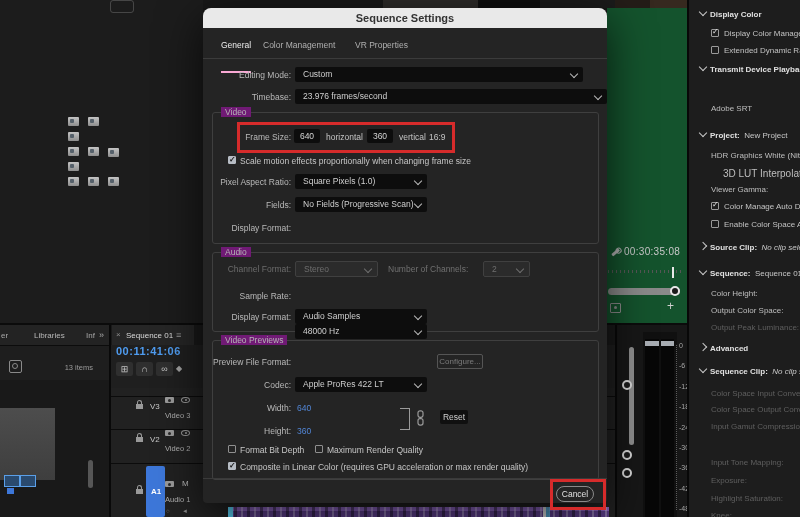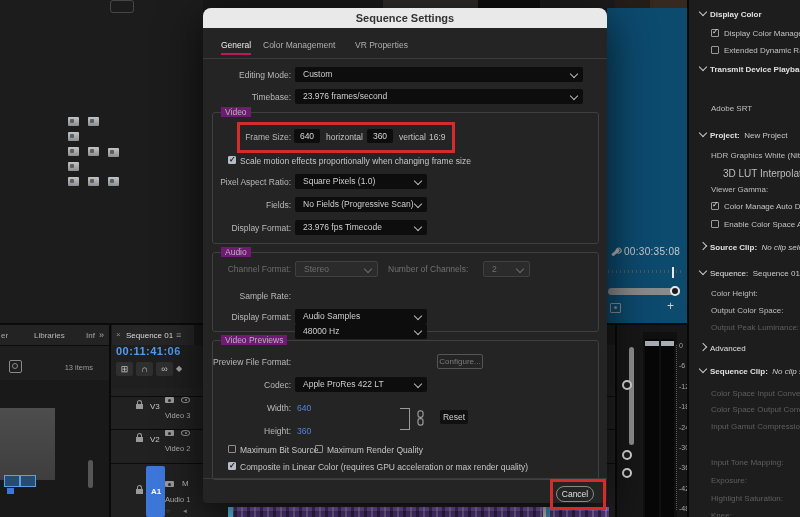--- a/index.html
+++ b/index.html
@@ -13,21 +13,21 @@
   .vdivider{position:absolute;width:2px;background:#090909;}
   .hdivider{position:absolute;height:2px;background:#0b0b0b;}
 
   
   #dialog{position:absolute;left:203px;top:8px;width:404px;height:495px;background:#242424;
           border-radius:8px 8px 4px 4px;box-shadow:0 12px 45px rgba(0,0,0,.7);z-index:10;}
   #dlg-titlebar{position:absolute;left:0;top:0;width:100%;height:20px;background:#e9e9e9;
           border-radius:8px 8px 0 0;text-align:center;line-height:20px;font-size:11px;
           font-weight:bold;color:#333;}
   .tab{position:absolute;font-size:8.5px;color:#b0b0b0;cursor:default;}
-  .tab.active{color:#ededed;border-bottom:2px solid #be185d;padding-bottom:3px;}
+  .tab.active{color:#ededed;border-bottom:2px solid #f9a8d4;padding-bottom:21px;}
   .lbl{position:absolute;font-size:8.5px;color:#b9b9b9;text-align:right;white-space:nowrap;width:88px;left:0;}
   .lbl.dis{color:#6b6b6b;}
   .ltext{position:absolute;font-size:8.5px;color:#c4c4c4;white-space:nowrap;}
   .dd{position:absolute;height:15px;background:#0d0d0d;border-radius:2px;color:#cfcfcf;
       font-size:8.5px;line-height:15px;padding-left:8px;box-sizing:border-box;}
   .dd .chev{position:absolute;right:6px;top:4px;width:5px;height:5px;
       border-left:1.5px solid #b9b9b9;border-bottom:1.5px solid #b9b9b9;transform:rotate(-45deg);}
   .dd.disabled{background:#2b2b2b;color:#6e6e6e;border:1px solid #404040;}
   .dd.disabled .chev{border-color:#6e6e6e;}
   .inp{position:absolute;width:26px;height:14px;background:#0d0d0d;border-radius:2px;color:#d4d4d4;
@@ -171,21 +171,21 @@
         <div class="abs" style="left:0;top:0;width:100%;height:100%;
              background:repeating-linear-gradient(90deg,rgba(255,255,255,.28) 0 2px,transparent 2px 6px,rgba(0,0,0,.4) 6px 9px,transparent 9px 13px);"></div>
         <div class="abs" style="left:0;top:0;width:5px;height:10px;background:#5bd0f5;"></div>
         <div class="abs" style="left:315px;top:0;width:3px;height:10px;background:#d8d8d8;"></div>
         <div class="abs" style="left:318px;top:0;width:4px;height:10px;background:#5bd0f5;opacity:.7;"></div>
       </div>
     </div>
   </div>
   <div class="vdivider" style="left:109px;top:325px;height:192px;"></div>
 
-  <div class="panel" style="left:607px;top:8px;width:80px;height:315px;background:#0c4a6e;padding-left:36px;">
+  <div class="panel" style="left:607px;top:8px;width:80px;height:315px;background:#14532d;padding-left:36px;">
     <span class="wrench" style="left:4px;top:243px;"></span>
     <span class="txt" style="left:17px;top:238px;font-size:10px;letter-spacing:.3px;color:#c9c9c9;">00:30:35:08</span>
     <div id="mini-ruler" class="abs" style="left:1px;top:260px;width:77px;height:12px;">
         <div class="tick" style="left: 0px; top: 2px; height: 3px;"></div>
         <div class="tick" style="left: 4px; top: 2px; height: 3px;"></div>
         <div class="tick" style="left: 8px; top: 2px; height: 3px;"></div>
         <div class="tick" style="left: 12px; top: 2px; height: 3px;"></div>
         <div class="tick" style="left: 16px; top: 2px; height: 3px;"></div>
         <div class="tick" style="left: 20px; top: 2px; height: 3px;"></div>
         <div class="tick" style="left: 24px; top: 2px; height: 3px;"></div>
@@ -246,25 +246,25 @@
         <div style="position: absolute; top: 45px; white-space: nowrap; font-size: 8px; left: 22px;"><span class="rcb"></span><span style="color: rgb(195, 195, 195);">Extended Dynamic Range</span></div>
         <div style="position: absolute; top: 65px; white-space: nowrap; font-size: 8px; left: 11px;"><span class="caret-d"></span><span style="color: rgb(224, 224, 224); font-weight: bold;">Transmit Device Playback</span></div>
         <div style="position: absolute; top: 104px; white-space: nowrap; font-size: 8px; left: 22px; color: rgb(191, 191, 191);">Adobe SRT</div>
         <div style="position: absolute; top: 131px; white-space: nowrap; font-size: 8px; left: 11px;"><span class="caret-d"></span><span style="color: rgb(224, 224, 224); font-weight: bold;">Project:</span><span style="color: rgb(201, 201, 201);">&nbsp;&nbsp;New Project</span></div>
         <div style="position: absolute; top: 151px; white-space: nowrap; font-size: 8px; left: 22px; color: rgb(191, 191, 191);">HDR Graphics White (Nits):</div>
         <div style="position: absolute; top: 168px; white-space: nowrap; font-size: 10px; left: 22px; color: rgb(191, 191, 191); padding-left: 12px;">3D LUT Interpolation:</div>
         <div style="position: absolute; top: 185px; white-space: nowrap; font-size: 8px; left: 22px; color: rgb(191, 191, 191);">Viewer Gamma:</div>
         <div style="position: absolute; top: 201px; white-space: nowrap; font-size: 8px; left: 22px;"><span class="rcb checked"></span><span style="color: rgb(195, 195, 195);">Color Manage Auto Detect</span></div>
         <div style="position: absolute; top: 219px; white-space: nowrap; font-size: 8px; left: 22px;"><span class="rcb"></span><span style="color: rgb(195, 195, 195);">Enable Color Space Aware</span></div>
         <div style="position: absolute; top: 243px; white-space: nowrap; font-size: 8px; left: 11px;"><span class="caret-r"></span><span style="color: rgb(224, 224, 224); font-weight: bold;">Source Clip:</span><span style="color: rgb(201, 201, 201); font-style: italic;">&nbsp;&nbsp;No clip selected</span></div>
-        <div style="position: absolute; top: 269px; white-space: nowrap; font-size: 8px; left: 11px;"><span class="caret-d"></span><span style="color: rgb(224, 224, 224); font-weight: normal;">Sequence:</span><span style="color: rgb(201, 201, 201);">&nbsp;&nbsp;Sequence 01</span></div>
+        <div style="position: absolute; top: 269px; white-space: nowrap; font-size: 8px; left: 11px;"><span class="caret-d"></span><span style="color: rgb(224, 224, 224); font-weight: bold;">Sequence:</span><span style="color: rgb(201, 201, 201);">&nbsp;&nbsp;Sequence 01</span></div>
         <div style="position: absolute; top: 289px; white-space: nowrap; font-size: 8px; left: 22px; color: rgb(191, 191, 191);">Color Height:</div>
         <div style="position: absolute; top: 306px; white-space: nowrap; font-size: 8px; left: 22px; color: rgb(191, 191, 191);">Output Color Space:</div>
         <div style="position: absolute; top: 323px; white-space: nowrap; font-size: 8px; left: 22px; color: rgb(95, 95, 95);">Output Peak Luminance:</div>
-        <div style="position: absolute; top: 344px; white-space: nowrap; font-size: 8px; left: 11px;"><span class="caret-r"></span><span style="color: rgb(224, 224, 224); font-weight: normal;">Advanced</span></div>
+        <div style="position: absolute; top: 344px; white-space: nowrap; font-size: 8px; left: 11px;"><span class="caret-r"></span><span style="color: rgb(224, 224, 224); font-weight: bold;">Advanced</span></div>
         <div style="position: absolute; top: 367px; white-space: nowrap; font-size: 8px; left: 11px;"><span class="caret-d"></span><span style="color: rgb(224, 224, 224); font-weight: bold;">Sequence Clip:</span><span style="color: rgb(201, 201, 201); font-style: italic;">&nbsp;&nbsp;No clip selected</span></div>
         <div style="position: absolute; top: 389px; white-space: nowrap; font-size: 8px; left: 22px; color: rgb(95, 95, 95);">Color Space Input Conversion:</div>
         <div style="position: absolute; top: 405px; white-space: nowrap; font-size: 8px; left: 22px; color: rgb(95, 95, 95);">Color Space Output Conversion:</div>
         <div style="position: absolute; top: 422px; white-space: nowrap; font-size: 8px; left: 22px; color: rgb(95, 95, 95);">Input Gamut Compression:</div>
         <div style="position: absolute; top: 458px; white-space: nowrap; font-size: 8px; left: 22px; color: rgb(95, 95, 95);">Input Tone Mapping:</div>
         <div style="position: absolute; top: 476px; white-space: nowrap; font-size: 8px; left: 22px; color: rgb(95, 95, 95);">Exposure:</div>
         <div style="position: absolute; top: 494px; white-space: nowrap; font-size: 8px; left: 22px; color: rgb(95, 95, 95);">Highlight Saturation:</div>
         <div style="position: absolute; top: 511px; white-space: nowrap; font-size: 8px; left: 22px; color: rgb(95, 95, 95);">Knee:</div>
       </div>
   </div>
@@ -276,21 +276,21 @@
     <span class="tab" style="left:60px;top:32px;">Color Management</span>
     <span class="tab" style="left:152px;top:32px;">VR Properties</span>
     <div class="abs" style="left:0;top:50px;width:404px;height:1px;background:#3b3b3b;"></div>
 
     <span class="lbl" style="top:62px;">Editing Mode:</span>
     <div class="dd" style="left:92px;top:59px;width:288px;">
       <span>Custom</span><span class="chev"></span>
     </div>
 
     <span class="lbl" style="top:84px;">Timebase:</span>
-    <div class="dd" style="left:92px;top:81px;width:288px;">
+    <div class="dd" style="left:92px;top:81px;width:312px;">
       <span>23.976 frames/second</span><span class="chev"></span>
     </div>
 
     <div class="group" style="left:9px;top:104px;width:385px;height:130px;"></div>
     <span class="glabel" style="left:18px;top:99px;">Video</span>
 
     <span class="lbl" style="top:124px;">Frame Size:</span>
     <div class="inp" style="left:91px;top:121px;">640</div>
     <span class="ltext" style="left:123px;top:124px;">horizontal</span>
     <div class="inp" style="left:164px;top:121px;">360</div>
@@ -304,23 +304,20 @@
     <div class="dd" style="left:92px;top:166px;width:132px;">
       <span>Square Pixels (1.0)</span><span class="chev"></span>
     </div>
 
     <span class="lbl" style="top:192px;">Fields:</span>
     <div class="dd" style="left:92px;top:189px;width:132px;">
       <span>No Fields (Progressive Scan)</span><span class="chev"></span>
     </div>
 
     <span class="lbl" style="top:215px;">Display Format:</span>
-    <div class="dd" style="left:92px;top:212px;width:132px;">
-      <span>23.976 fps Timecode</span><span class="chev"></span>
-    </div>
 
     <div class="group" style="left:9px;top:244px;width:385px;height:78px;"></div>
     <span class="glabel" style="left:18px;top:239px;">Audio</span>
 
     <span class="lbl dis" style="top:256px;">Channel Format:</span>
     <div class="dd disabled" style="left:92px;top:253px;width:83px;height:16px;line-height:14px;">
       <span>Stereo</span><span class="chev"></span>
     </div>
     <span class="ltext" style="left:185px;top:256px;color:#707070;font-size:8.5px;">Number of Channels:</span>
     <div class="dd disabled" style="left:280px;top:253px;width:47px;height:16px;line-height:14px;">
@@ -354,21 +351,21 @@
     <span class="ltext bluev" style="left:94px;top:418px;">360</span>
 
     <div class="abs" style="left:197px;top:400px;width:9px;height:20px;border:1.5px solid #9a9a9a;border-left:none;"></div>
     <svg class="abs" style="left:213px;top:402px;" width="9" height="16" viewBox="0 0 9 16">
       <rect x="2" y="0.8" width="5" height="6.5" rx="2" fill="none" stroke="#9a9a9a" stroke-width="1.2"></rect>
       <rect x="2" y="8.6" width="5" height="6.5" rx="2" fill="none" stroke="#9a9a9a" stroke-width="1.2"></rect>
     </svg>
     <div class="btn-dark" style="left:237px;top:402px;width:28px;height:14px;line-height:14px;">Reset</div>
 
     <span class="cb" style="left:25px;top:437px;"></span>
-    <span class="cbl" style="left:37px;top:437px;">Maximum Bit Source</span>
+    <span class="cbl" style="left:37px;top:437px;">Format Bit Depth</span>
     <span class="cb" style="left:112px;top:437px;"></span>
     <span class="cbl" style="left:124px;top:437px;">Maximum Render Quality</span>
 
     <span class="cb checked" style="left:25px;top:454px;"></span>
     <span class="cbl" style="left:37px;top:454px;">Composite in Linear Color (requires GPU acceleration or max render quality)</span>
 
     <div class="abs" style="left:0;top:470px;width:404px;height:1px;background:#3a3a3a;"></div>
     <div class="btn-ghost" style="left:314px;top:478px;width:36px;height:14px;line-height:14px;margin-left:39px;">Cancel</div>
     <div class="btn-primary" style="left:355px;top:478px;width:36px;height:14px;line-height:14px;">OK</div>
   </div>

